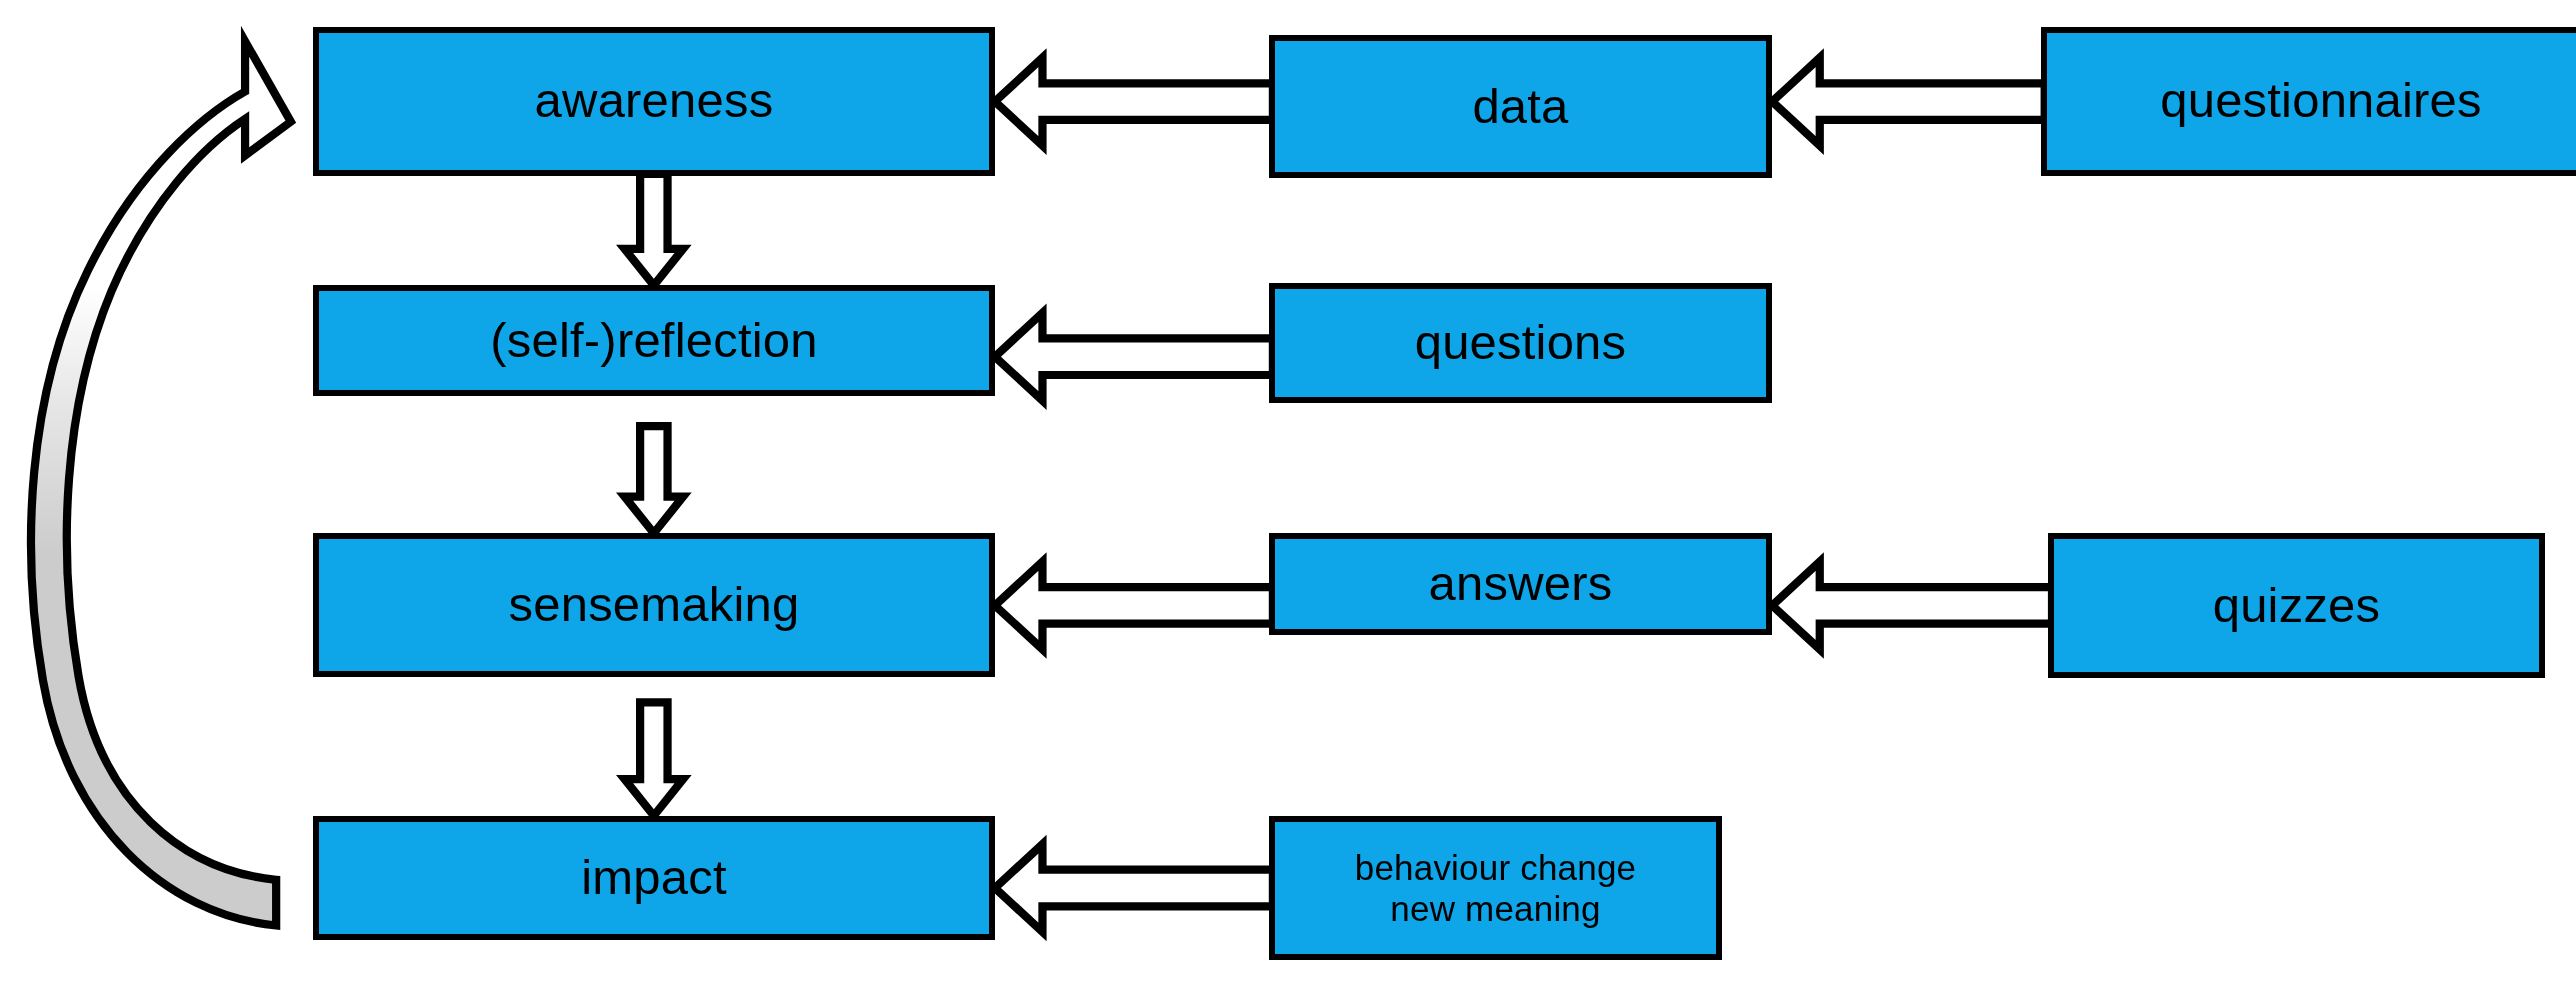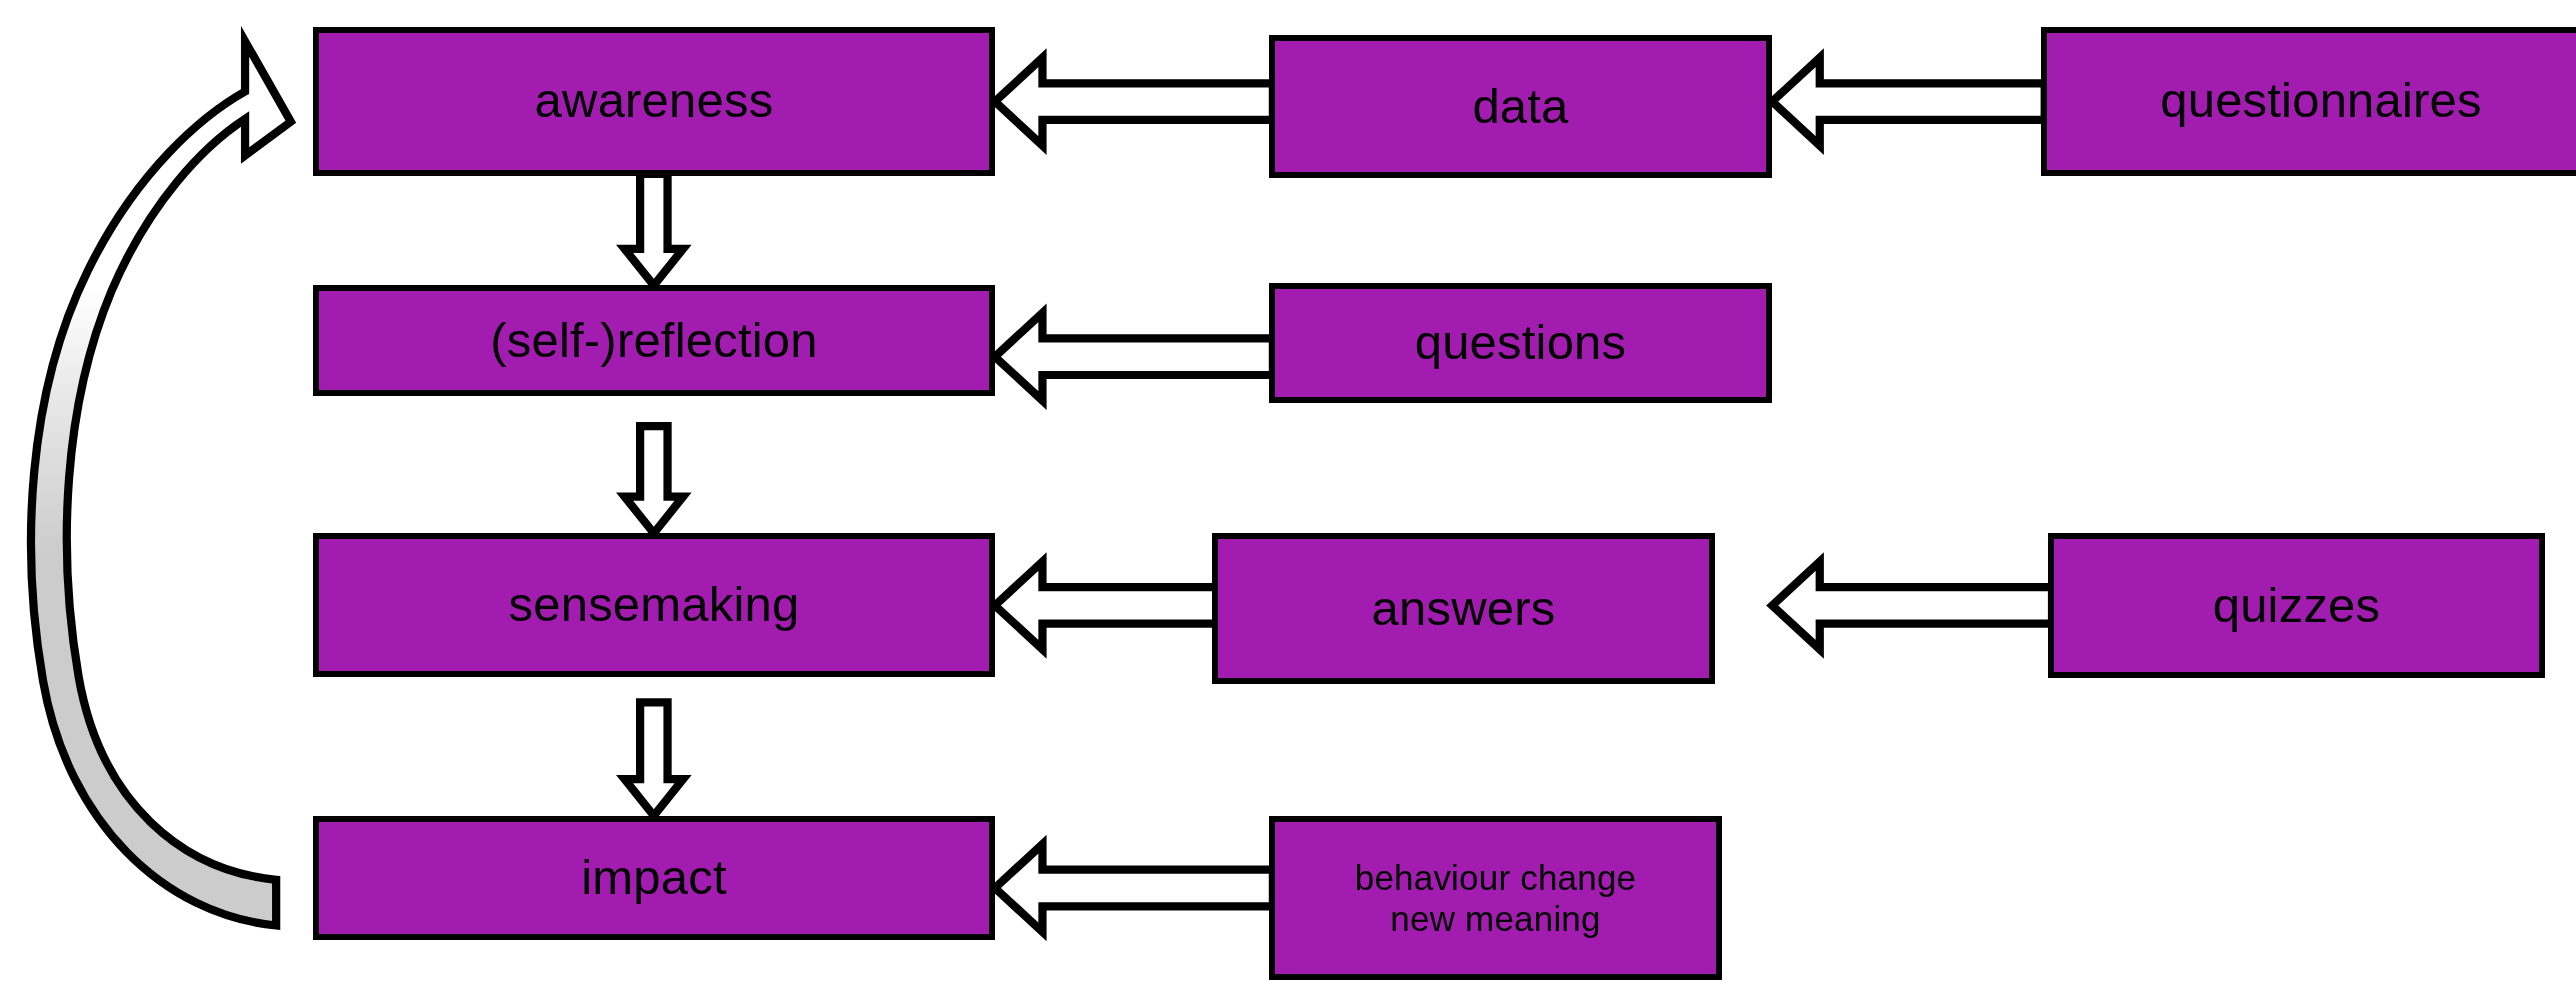--- a/index.html
+++ b/index.html
@@ -22,21 +22,21 @@
     position: absolute;
     left: 0;
     top: 0;
     width: 2576px;
     height: 996px;
     display: block;
   }
   .node-box {
     position: absolute;
     box-sizing: border-box;
-    background: #a21caf;
+    background: #0ea5e9;
     border: 6.4px solid #000000;
     display: flex;
     align-items: center;
     justify-content: center;
     text-align: center;
     z-index: 3;
   }
   .node-label {
     font-family: "Liberation Sans", "DejaVu Sans", sans-serif;
     color: #000000;
@@ -113,31 +113,31 @@
   </div>
 
   <div class="node-box" style="left:1269px; top:283px; width:503px; height:120px;">
     <span class="node-label size-lg">questions</span>
   </div>
 
   <div class="node-box" style="left:313px; top:533px; width:682px; height:144px;">
     <span class="node-label size-lg">sensemaking</span>
   </div>
 
-  <div class="node-box" style="left:1212px; top:533px; width:503px; height:151px;">
+  <div class="node-box" style="left:1269px; top:533px; width:503px; height:102px;">
     <span class="node-label size-lg">answers</span>
   </div>
 
   <div class="node-box" style="left:2048px; top:533px; width:497px; height:145px;">
     <span class="node-label size-lg">quizzes</span>
   </div>
 
   <div class="node-box" style="left:313px; top:816px; width:682px; height:124px;">
     <span class="node-label size-lg">impact</span>
   </div>
 
-  <div class="node-box" style="left:1269px; top:816px; width:453px; height:164px;">
+  <div class="node-box" style="left:1269px; top:816px; width:453px; height:144px;">
     <span class="node-label size-sm">behaviour change
 new meaning</span>
   </div>
 
 </div>
 
 
 </body></html>

